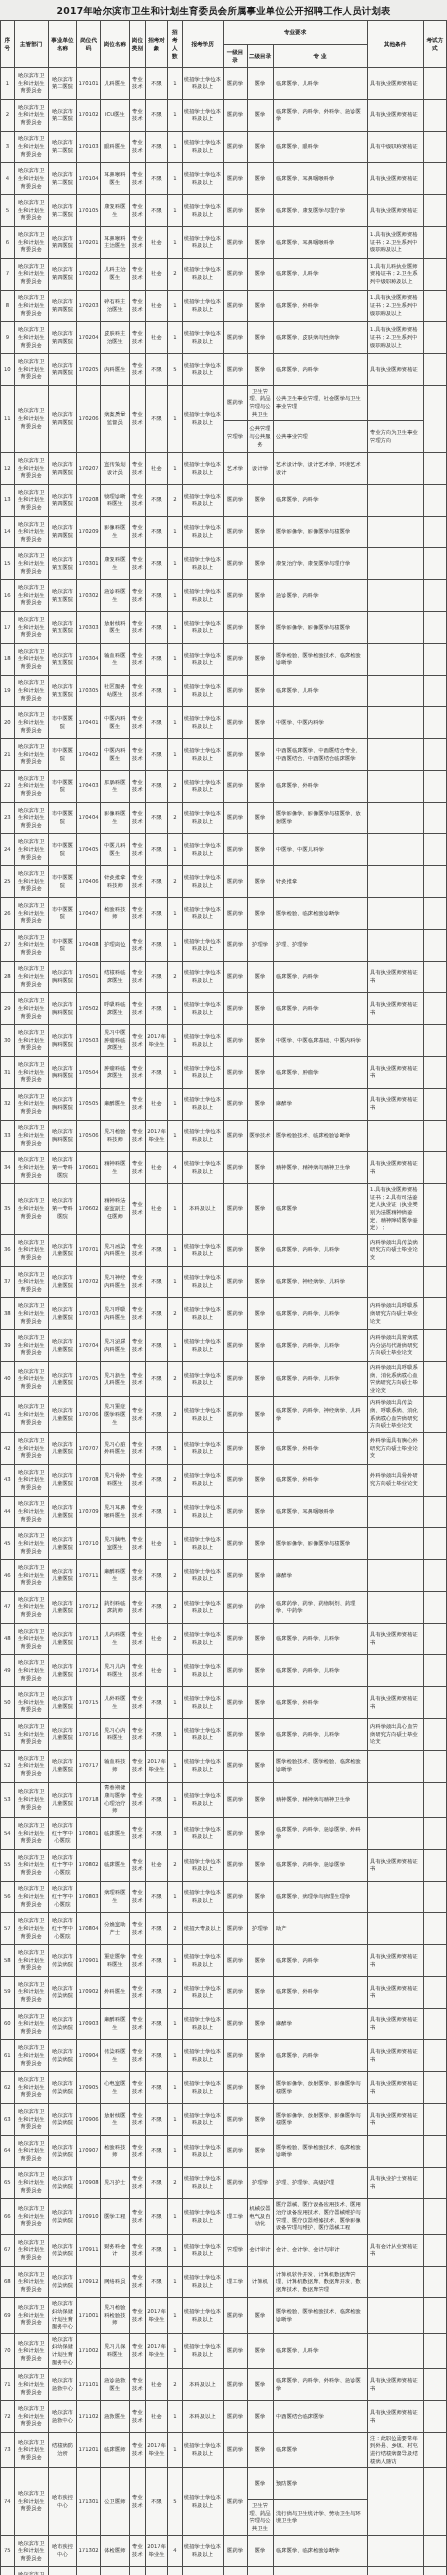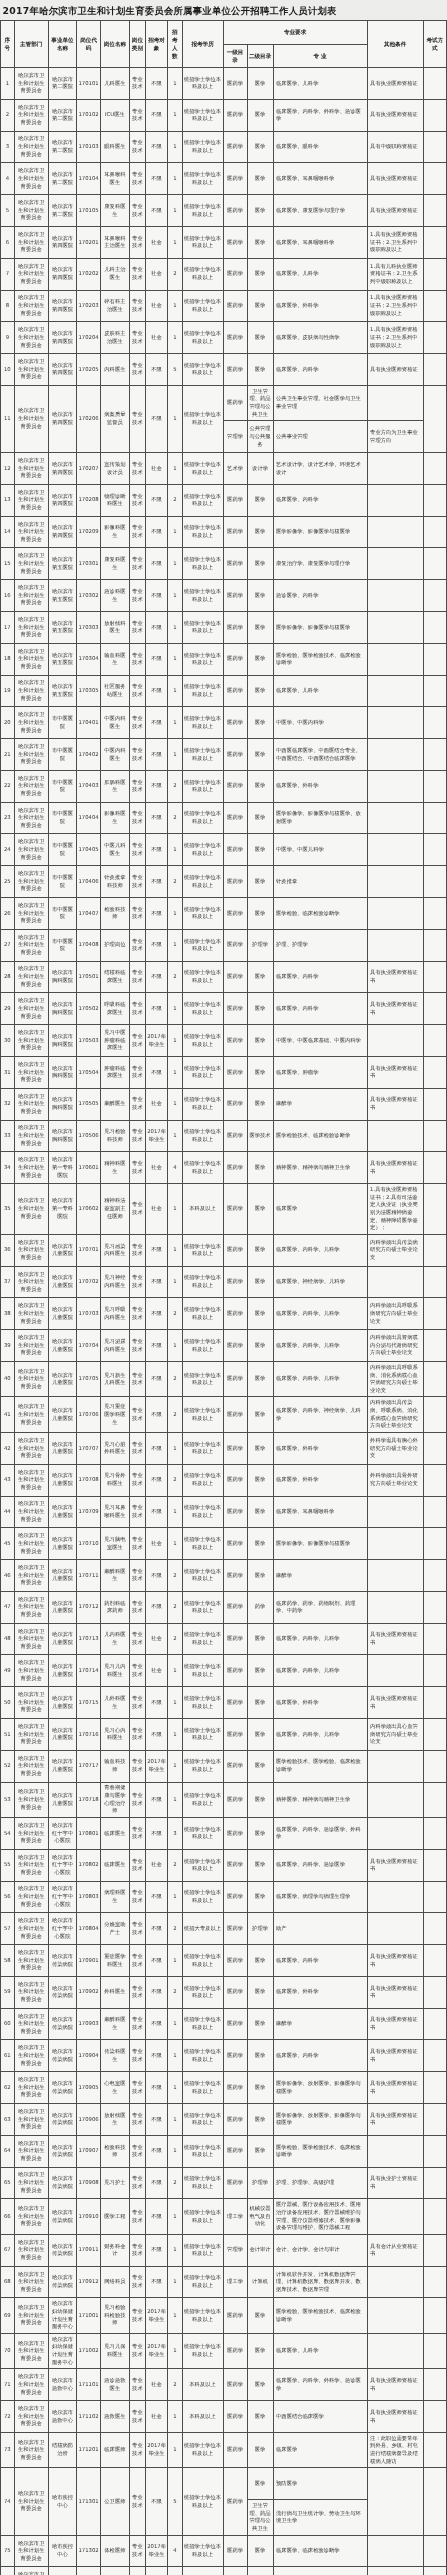--- a/index.html
+++ b/index.html
@@ -6,21 +6,21 @@
   body{
     width:447px;
     background:#ededeb;
     font-family:"DejaVu Sans","Liberation Sans",sans-serif;
     color:#2f2f2f;
     -webkit-font-smoothing:antialiased;
   }
   .page{width:447px;}
   .title{
     padding:5px 2.5px 3.7px 2.5px;
-    text-align:left;
+    text-align:center;
     font-size:9.3px;
     font-weight:bold;
     color:#1d1d1d;
     letter-spacing:0.3px;
     line-height:1.25;
   }
   table{
     width:447px;
     border-collapse:collapse;
     table-layout:fixed;

